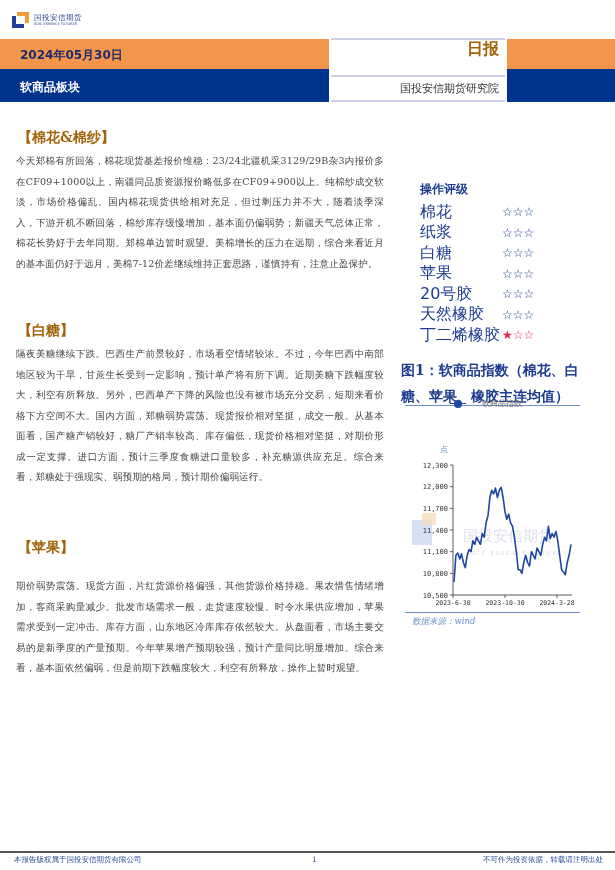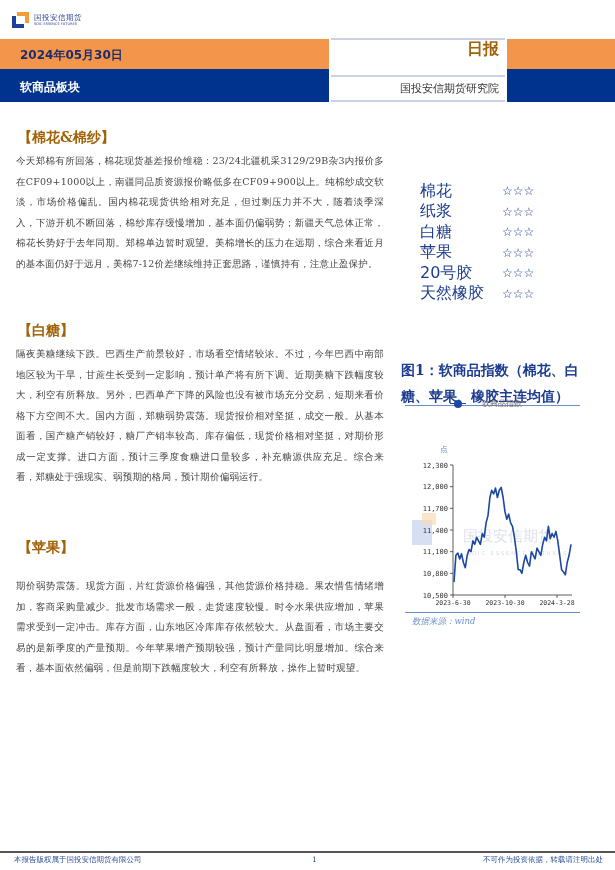--- a/index.html
+++ b/index.html
@@ -78,20 +78,21 @@
 <div class="section-title" style="top:129px">【棉花&amp;棉纱】</div>
 <div class="para" style="top:151px">今天郑棉有所回落，棉花现货基差报价维稳：23/24北疆机采3129/29B杂3内报价多在CF09+1000以上，南疆同品质资源报价略低多在CF09+900以上。纯棉纱成交软淡，市场价格偏乱。国内棉花现货供给相对充足，但过剩压力并不大，随着淡季深入，下游开机不断回落，棉纱库存缓慢增加，基本面仍偏弱势；新疆天气总体正常，棉花长势好于去年同期。郑棉单边暂时观望。美棉增长的压力在远期，综合来看近月的基本面仍好于远月，美棉7-12价差继续维持正套思路，谨慎持有，注意止盈保护。</div>
 
 <div class="section-title" style="top:322px">【白糖】</div>
 <div class="para" style="top:344px">隔夜美糖继续下跌。巴西生产前景较好，市场看空情绪较浓。不过，今年巴西中南部地区较为干旱，甘蔗生长受到一定影响，预计单产将有所下调。近期美糖下跌幅度较大，利空有所释放。另外，巴西单产下降的风险也没有被市场充分交易，短期来看价格下方空间不大。国内方面，郑糖弱势震荡。现货报价相对坚挺，成交一般。从基本面看，国产糖产销较好，糖厂产销率较高、库存偏低，现货价格相对坚挺，对期价形成一定支撑。进口方面，预计三季度食糖进口量较多，补充糖源供应充足。综合来看，郑糖处于强现实、弱预期的格局，预计期价偏弱运行。</div>
 
 <div class="section-title" style="top:539px">【苹果】</div>
 <div class="para" style="top:576px">期价弱势震荡。现货方面，片红货源价格偏强，其他货源价格持稳。果农惜售情绪增加，客商采购量减少。批发市场需求一般，走货速度较慢。时令水果供应增加，苹果需求受到一定冲击。库存方面，山东地区冷库库存依然较大。从盘面看，市场主要交易的是新季度的产量预期。今年苹果增产预期较强，预计产量同比明显增加。综合来看，基本面依然偏弱，但是前期下跌幅度较大，利空有所释放，操作上暂时观望。</div>
 
 <div class="rating">
+  <div class="rating-title">操作评级</div>
   <div id="rating-rows">
       <div class="rating-row">
         <span class="rating-name">棉花</span>
         <span class="stars" style="color: rgb(29, 60, 143);">☆☆☆</span>
       </div>
       <div class="rating-row">
         <span class="rating-name">纸浆</span>
         <span class="stars" style="color: rgb(29, 60, 143);">☆☆☆</span>
       </div>
       <div class="rating-row">
@@ -102,20 +103,24 @@
         <span class="rating-name">苹果</span>
         <span class="stars" style="color: rgb(29, 60, 143);">☆☆☆</span>
       </div>
       <div class="rating-row">
         <span class="rating-name">20号胶</span>
         <span class="stars" style="color: rgb(29, 60, 143);">☆☆☆</span>
       </div>
       <div class="rating-row">
         <span class="rating-name">天然橡胶</span>
         <span class="stars" style="color: rgb(29, 60, 143);">☆☆☆</span>
+      </div>
+      <div class="rating-row">
+        <span class="rating-name">丁二烯橡胶</span>
+        <span class="stars" style="color: rgb(226, 33, 91);">★☆☆</span>
       </div>
     </div>
 </div>
 
 <div class="fig-title">图1：软商品指数（棉花、白糖、苹果、橡胶主连均值）</div>
 <div class="fig-line" style="top:405px"></div>
 <div class="legend">
   <span class="legend-mark"></span>
   <span>软商品指数</span>
 </div>

